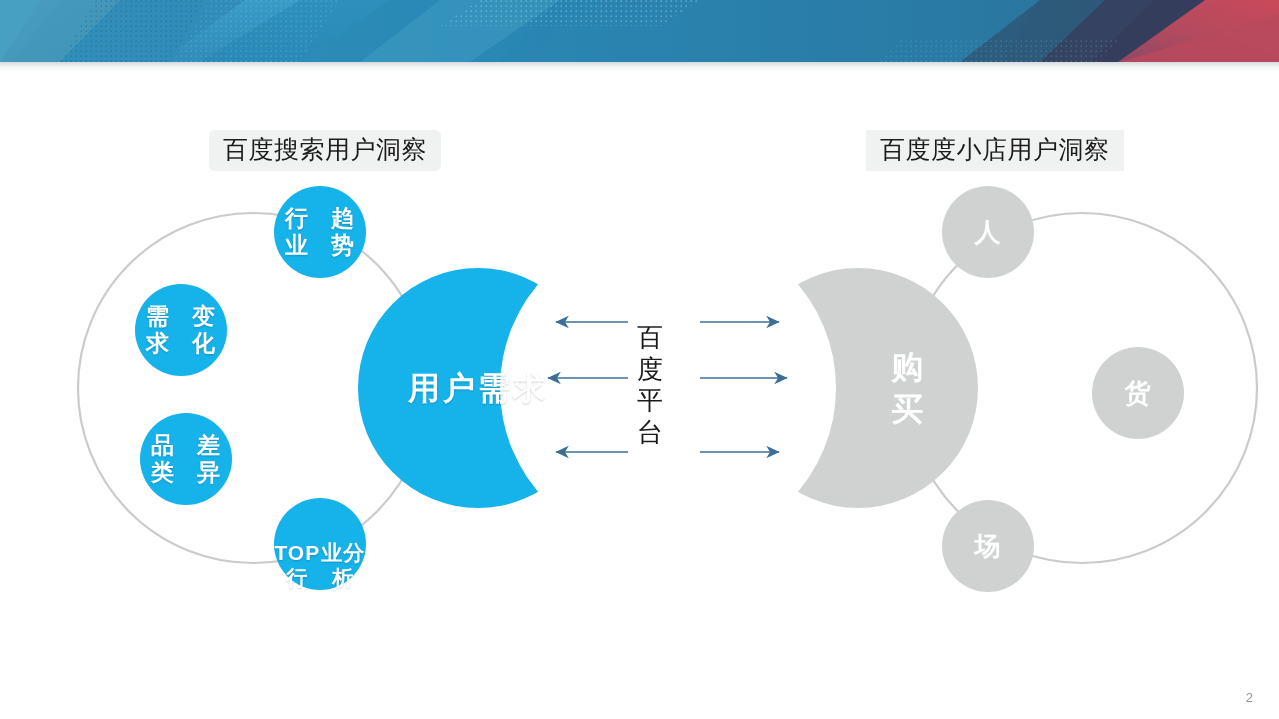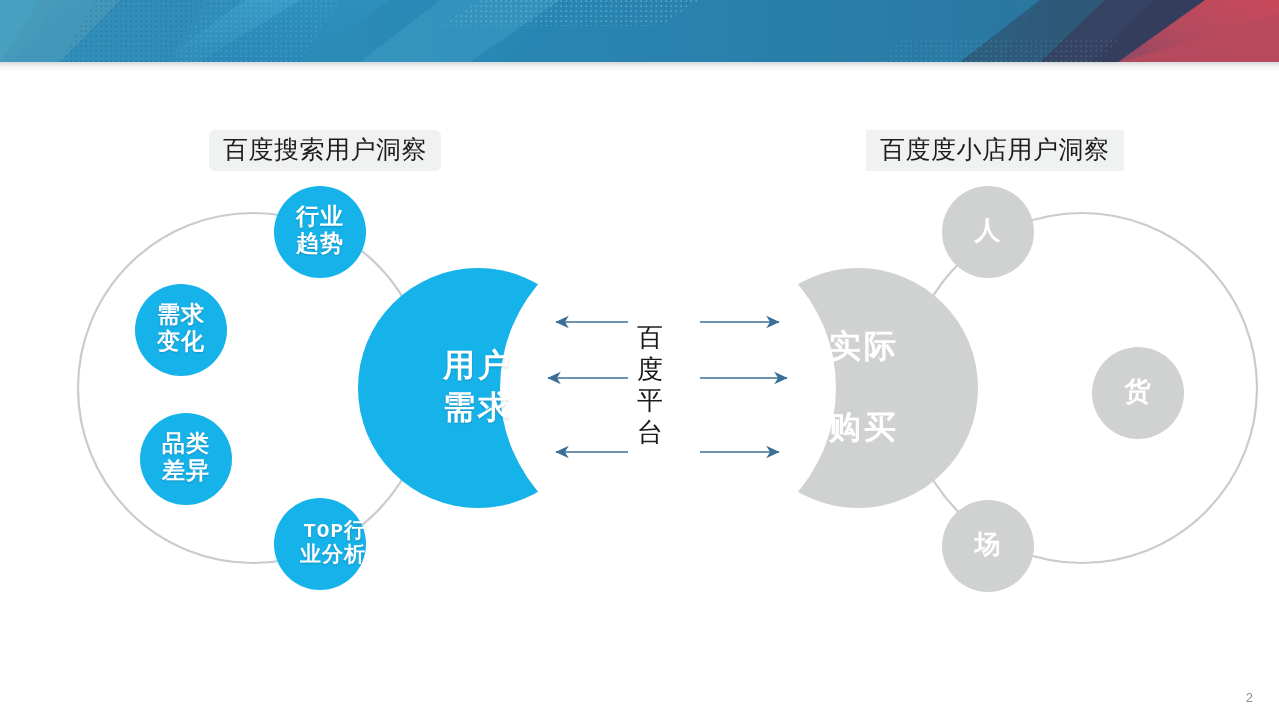--- a/index.html
+++ b/index.html
@@ -61,27 +61,27 @@
     top: 0; left: 0;
     width: 1279px;
     height: 719px;
     pointer-events: none;
   }
 
   
   .bubble-label {
     position: absolute;
     display: flex;
-    flex-direction: column;
+    flex-direction: row;
     align-items: center;
     justify-content: center;
     color: #ffffff;
     font-weight: bold;
     text-align: center;
-    font-family: Liberation Mono, monospace;
+    font-family: Liberation Sans, sans-serif;
     text-shadow: 0 1px 2px rgba(0,0,0,0.18);
     pointer-events: none;
   }
   .bubble-label span { display: block; }
 
   .blue-node-label { font-size: 23px; line-height: 1.16; letter-spacing: 1px; }
   .gray-node-label { font-size: 26px; line-height: 1.16; letter-spacing: 1px; text-shadow: none; }
 
   .core-label {
     font-size: 32px;

